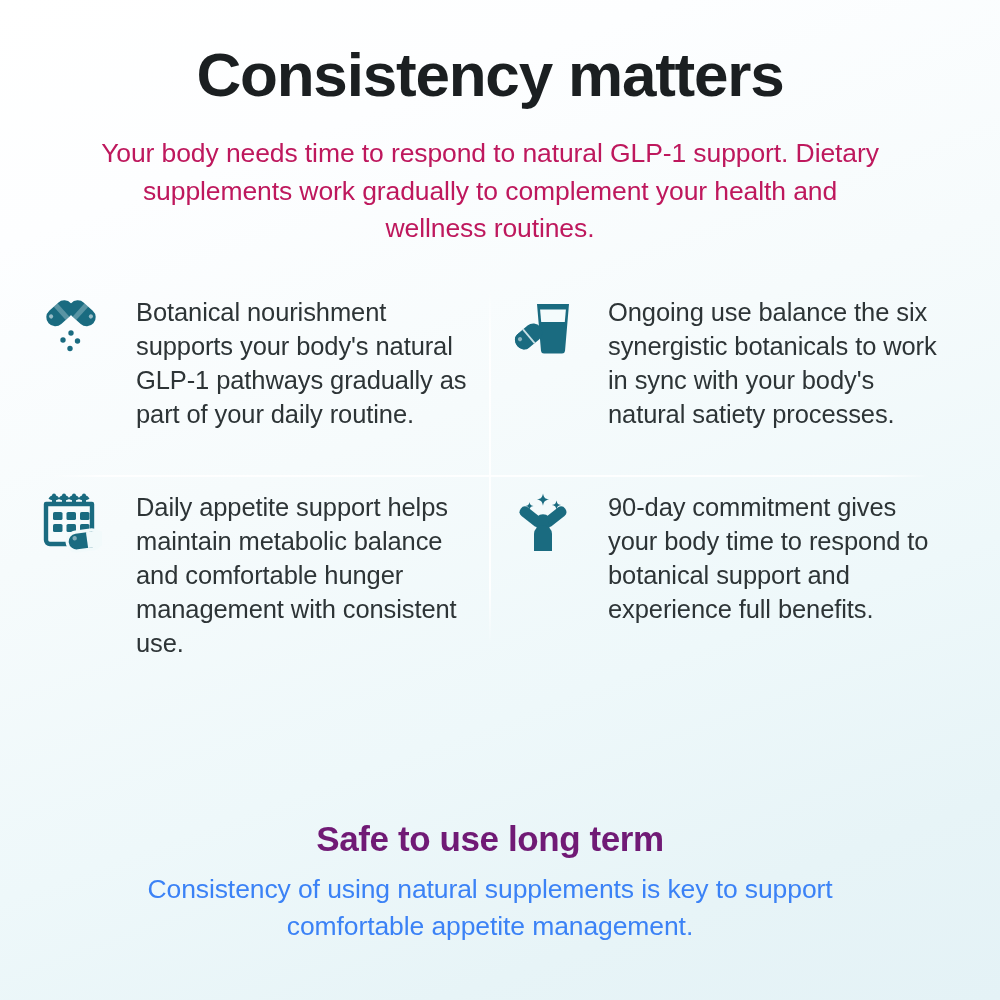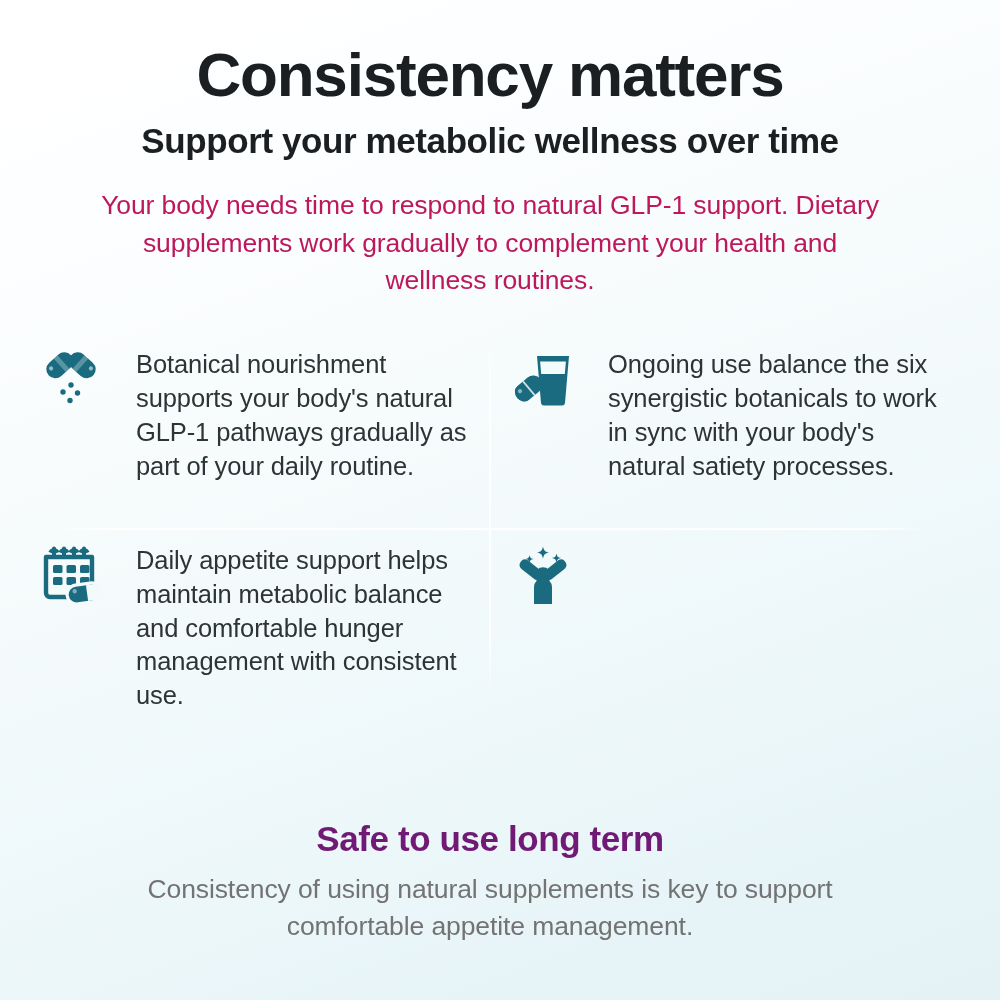--- a/index.html
+++ b/index.html
@@ -137,34 +137,33 @@
     font-size:35px;
     font-weight:bold;
     color:#701a75;
     letter-spacing:-0.4px;
     line-height:1.15;
   }
 
   .footer-text {
     font-size:26.5px;
     line-height:1.42;
-    color:#737373;
+    color:#3b82f6;
     margin:12px auto 0 auto;
     max-width:800px;
     letter-spacing:-0.1px;
   }
 </style>
 </head>
 <body>
 
 <div class="poster">
 
   <div class="header">
     <div class="title">Consistency matters</div>
-    <div class="subtitle">Support your metabolic wellness over time</div>
     <div class="intro">Your body needs time to respond to natural GLP-1 support. Dietary supplements work gradually to complement your health and wellness routines.</div>
   </div>
 
   <div class="grid">
 
     <div class="card">
       <span class="icon">
         <svg viewBox="0 0 62 62" xmlns="http://www.w3.org/2000/svg" fill="#1a6b80">
           <g transform="rotate(-42 19 18)">
             <rect x="5" y="9" width="30" height="18" rx="9"></rect>
@@ -234,20 +233,21 @@
           <path d="M17.5 11 c0.6 2.8 1.2 3.4 4 4 c-2.8 0.6 -3.4 1.2 -4 4 c-0.6 -2.8 -1.2 -3.4 -4 -4 c2.8 -0.6 3.4 -1.2 4 -4 z"></path>
 
           <circle cx="31" cy="31.5" r="8.2"></circle>
 
           <path d="M23.5 36 L9.5 25 a5.4 5.4 0 0 1 6.3 -8.7 L28 26 z"></path>
           <path d="M38.5 36 L52.5 25 a5.4 5.4 0 0 0 -6.3 -8.7 L34 26 z"></path>
 
           <path d="M22 43 a9 9 0 0 1 18 0 v17 h-18 z"></path>
         </svg>
       </span>
+      <div class="card-text">90-day commitment gives your body time to respond to botanical support and experience full benefits.</div>
     </div>
 
   </div>
 
   <div class="footer">
     <div class="footer-title">Safe to use long term</div>
     <div class="footer-text">Consistency of using natural supplements is key to support comfortable appetite management.</div>
   </div>
 
 </div>

